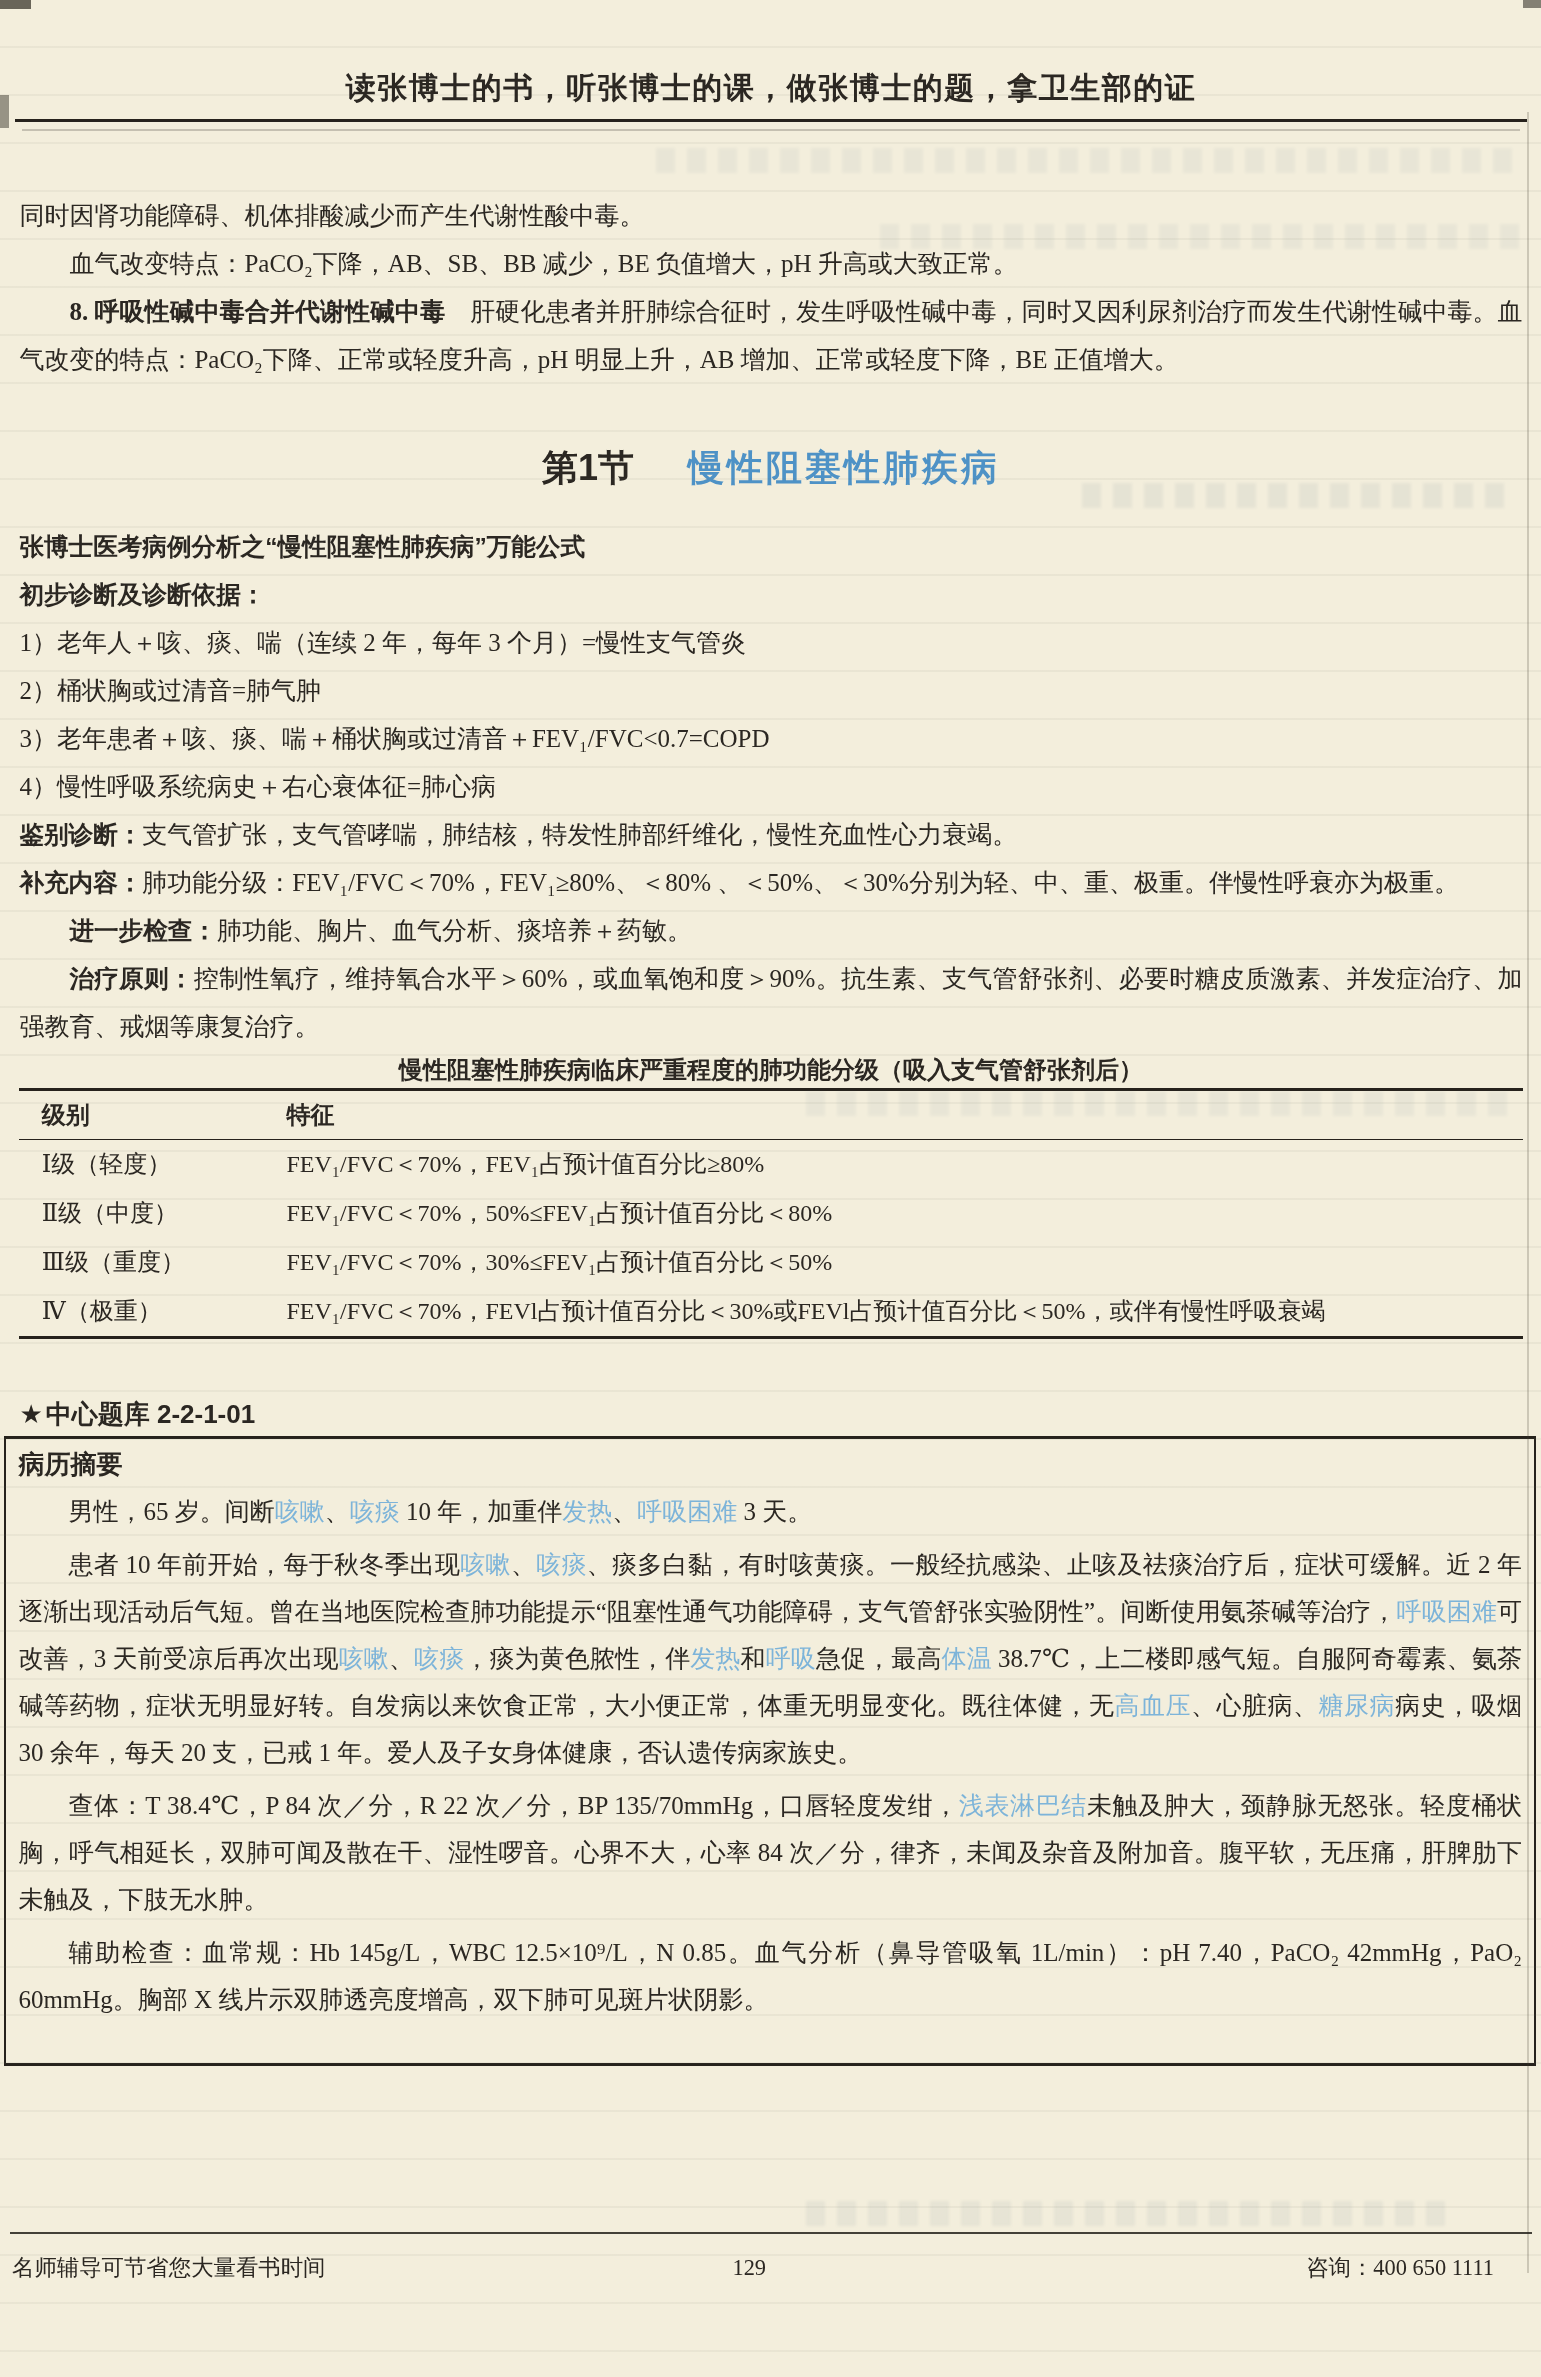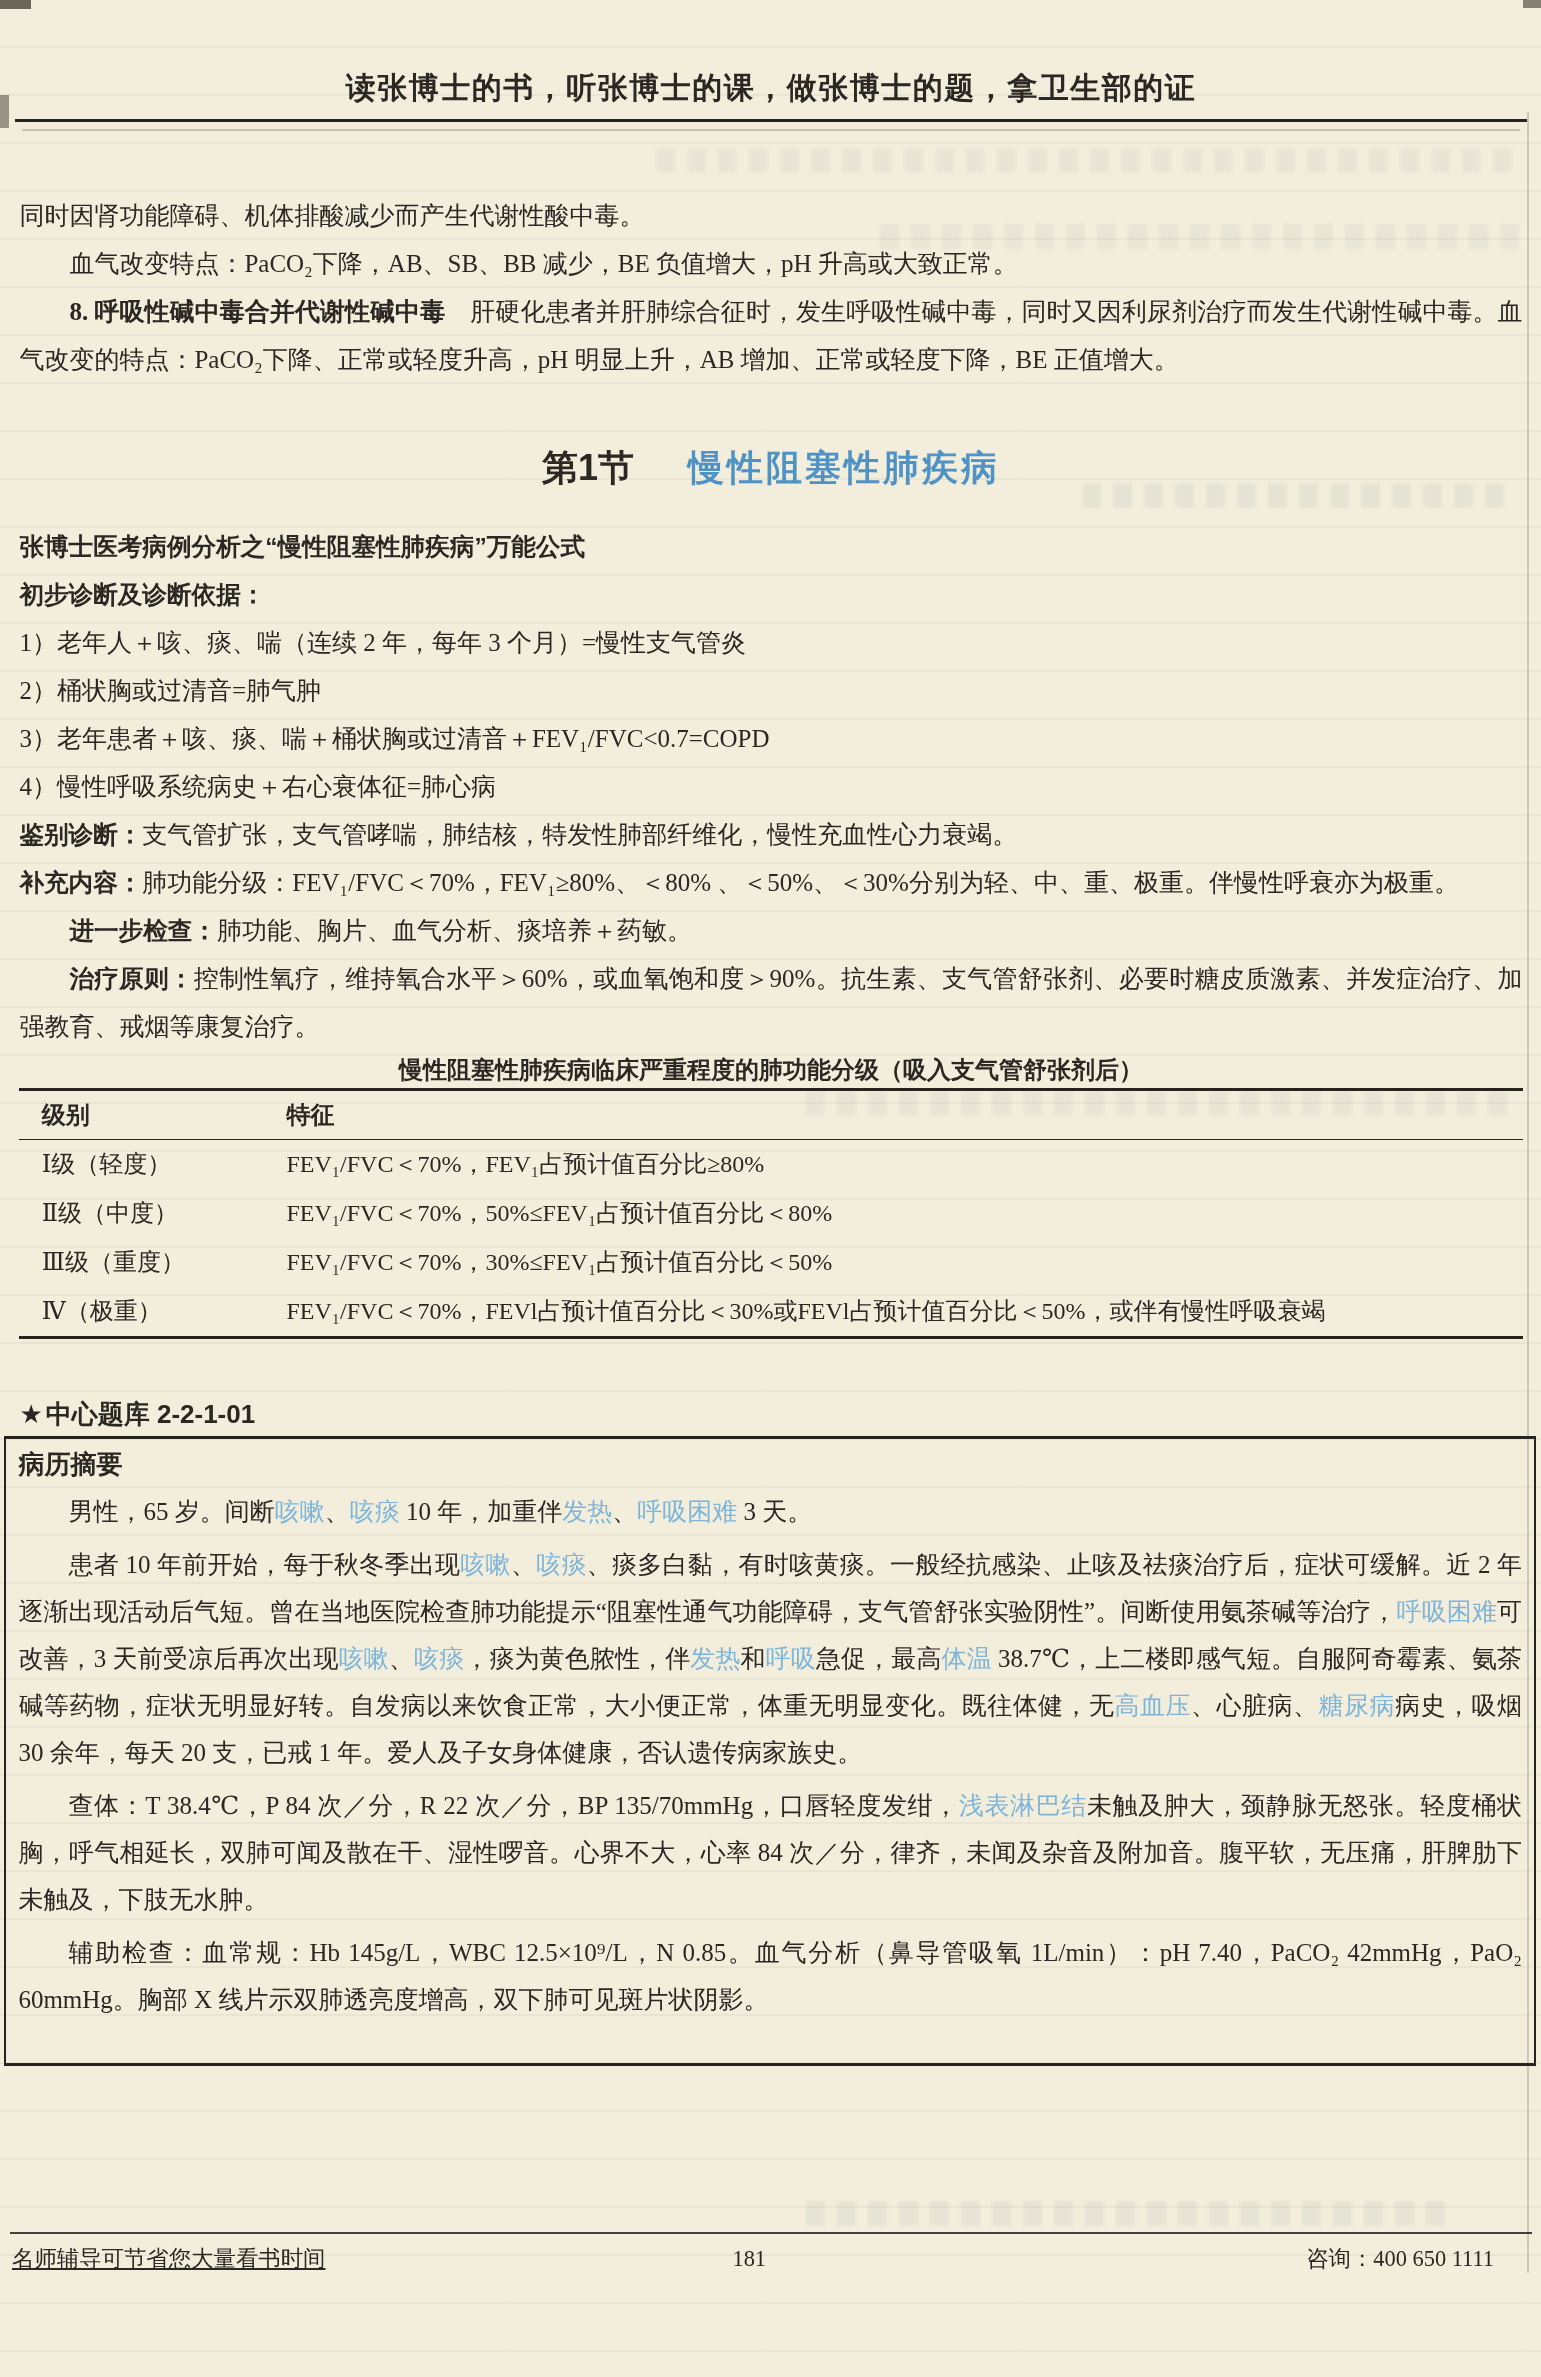--- a/index.html
+++ b/index.html
@@ -71,22 +71,22 @@
     border:2.2px solid var(--rule);border-top-width:3.7px;border-bottom-width:3px;
     padding:7.5px 12px 3px;}
   .case-title{font-weight:700;font-size:26px;line-height:36px;
     font-family:"Liberation Sans","DejaVu Sans",sans-serif;}
   .case-p{margin-top:6px;line-height:47px;}
   .hl{color:var(--highlight-blue);}
 
   footer{position:absolute;left:0;right:0;top:2232px;}
   .footer-rule{margin:0 10.4px;height:2.2px;background:var(--rule);opacity:.85;
     border-bottom:0.7px solid rgba(38,34,28,.35);}
-  .footer-row{position:relative;margin-top:10px;padding:0 48px 0 12px;
-    font-size:22.4px;line-height:30px;text-decoration:underline;}
+  .footer-row{position:relative;margin-top:19px;padding:0 48px 0 12px;
+    font-size:22.4px;line-height:30px;}
   .pageno{position:absolute;left:47.5%;top:0;}
   .footer-right{float:right;text-align:center;}
 </style>
 </head>
 <body>
 
 <div class="page">
   <div class="ruled-overlay"></div>
   <div class="ghost g1"></div>
   <div class="ghost g2"></div>
@@ -157,18 +157,18 @@
       <p class="case-p indent just"><span>患者 10 年前开始，每于秋冬季出现</span><span class="hl">咳嗽</span><span>、</span><span class="hl">咳痰</span><span>、痰多白黏，有时咳黄痰。一般经抗感染、止咳及祛痰治疗后，症状可缓解。近 2 年逐渐出现活动后气短。曾在当地医院检查肺功能提示“阻塞性通气功能障碍，支气管舒张实验阴性”。间断使用氨茶碱等治疗，</span><span class="hl">呼吸困难</span><span>可改善，3 天前受凉后再次出现</span><span class="hl">咳嗽</span><span>、</span><span class="hl">咳痰</span><span>，痰为黄色脓性，伴</span><span class="hl">发热</span><span>和</span><span class="hl">呼吸</span><span>急促，最高</span><span class="hl">体温</span><span> 38.7℃，上二楼即感气短。自服阿奇霉素、氨茶碱等药物，症状无明显好转。自发病以来饮食正常，大小便正常，体重无明显变化。既往体健，无</span><span class="hl">高血压</span><span>、心脏病、</span><span class="hl">糖尿病</span><span>病史，吸烟 30 余年，每天 20 支，已戒 1 年。爱人及子女身体健康，否认遗传病家族史。</span></p>
       <p class="case-p indent just"><span>查体：T 38.4℃，P 84 次／分，R 22 次／分，BP 135/70mmHg，口唇轻度发绀，</span><span class="hl">浅表淋巴结</span><span>未触及肿大，颈静脉无怒张。轻度桶状胸，呼气相延长，双肺可闻及散在干、湿性啰音。心界不大，心率 84 次／分，律齐，未闻及杂音及附加音。腹平软，无压痛，肝脾肋下未触及，下肢无水肿。</span></p>
       <p class="case-p indent just"><span>辅助检查：血常规：Hb 145g/L，WBC 12.5×10⁹/L，N 0.85。血气分析（鼻导管吸氧 1L/min）：pH 7.40，PaCO₂ 42mmHg，PaO₂ 60mmHg。胸部 X 线片示双肺透亮度增高，双下肺可见斑片状阴影。</span></p>
     </section>
   </main>
 
   <footer>
     <div class="footer-rule"></div>
     <div class="footer-row">
       <span>名师辅导可节省您大量看书时间</span>
-      <span class="pageno">181</span>
+      <span class="pageno">129</span>
       <span class="footer-right">咨询：400 650 1111</span>
     </div>
   </footer>
 </div>
 
 
 </body></html>

